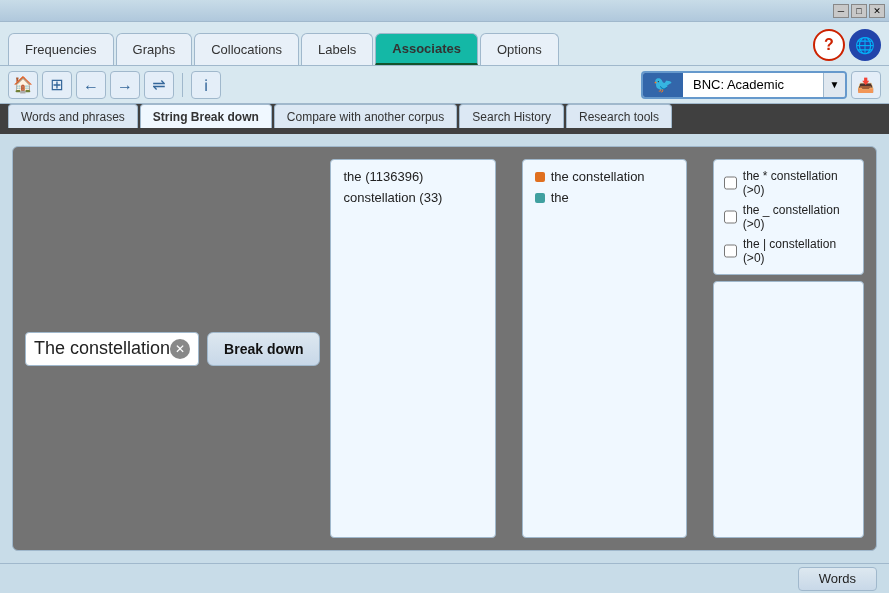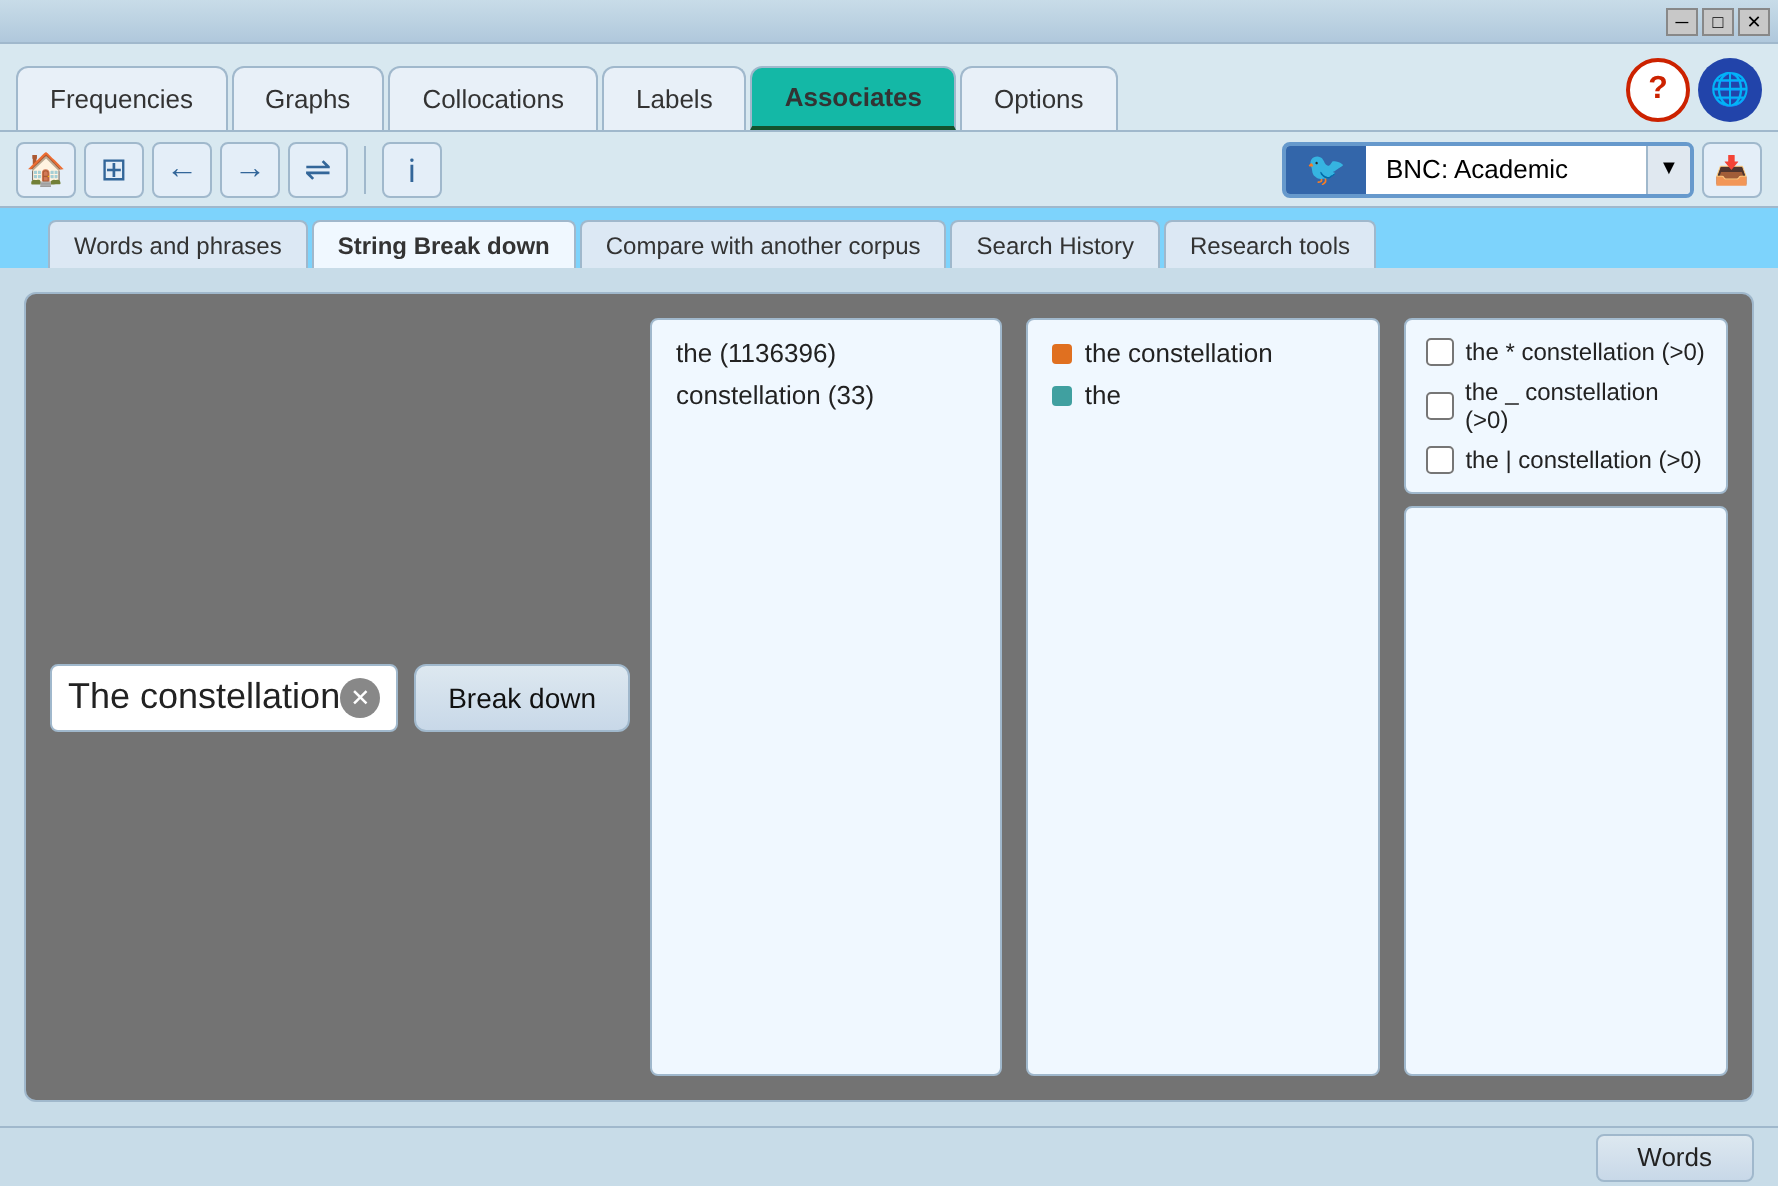--- a/index.html
+++ b/index.html
@@ -178,24 +178,23 @@
       align-items: center;
       justify-content: center;
       cursor: pointer;
       font-size: 14px;
       color: #336699;
     }
 
     
     .sub-tabs {
       height: 30px;
-      background: #7dd3fc;
-      display: flex;
-      align-items: flex-end;
-      padding: 0 24px;
+      background: #404040;
+      display: flex;
+      padding: 0 8px;
       gap: 2px;
     }
     .sub-tab {
       padding: 4px 12px;
       background: #dce8f4;
       border: 1px solid #a0b8cc;
       border-bottom: none;
       border-radius: 4px 4px 0 0;
       cursor: pointer;
       font-size: 12px;
@@ -266,26 +265,27 @@
       background: linear-gradient(to bottom, #dde8f0, #c8d8e8);
       border: 1px solid #a0b8cc;
       border-radius: 6px;
       padding: 6px 16px;
       font-size: 14px;
       cursor: pointer;
       height: 34px;
       display: flex;
       align-items: center;
       color: #111;
+      font-weight: bold;
     }
 
     
     .columns-row {
       display: flex;
-      gap: 12px;
+      gap: 26px;
       flex: 1;
       min-height: 0;
     }
     .col-panel {
       flex: 1;
       background: #f0f8ff;
       border: 1px solid #a0b8cc;
       border-radius: 4px;
       padding: 6px;
       overflow-y: auto;

